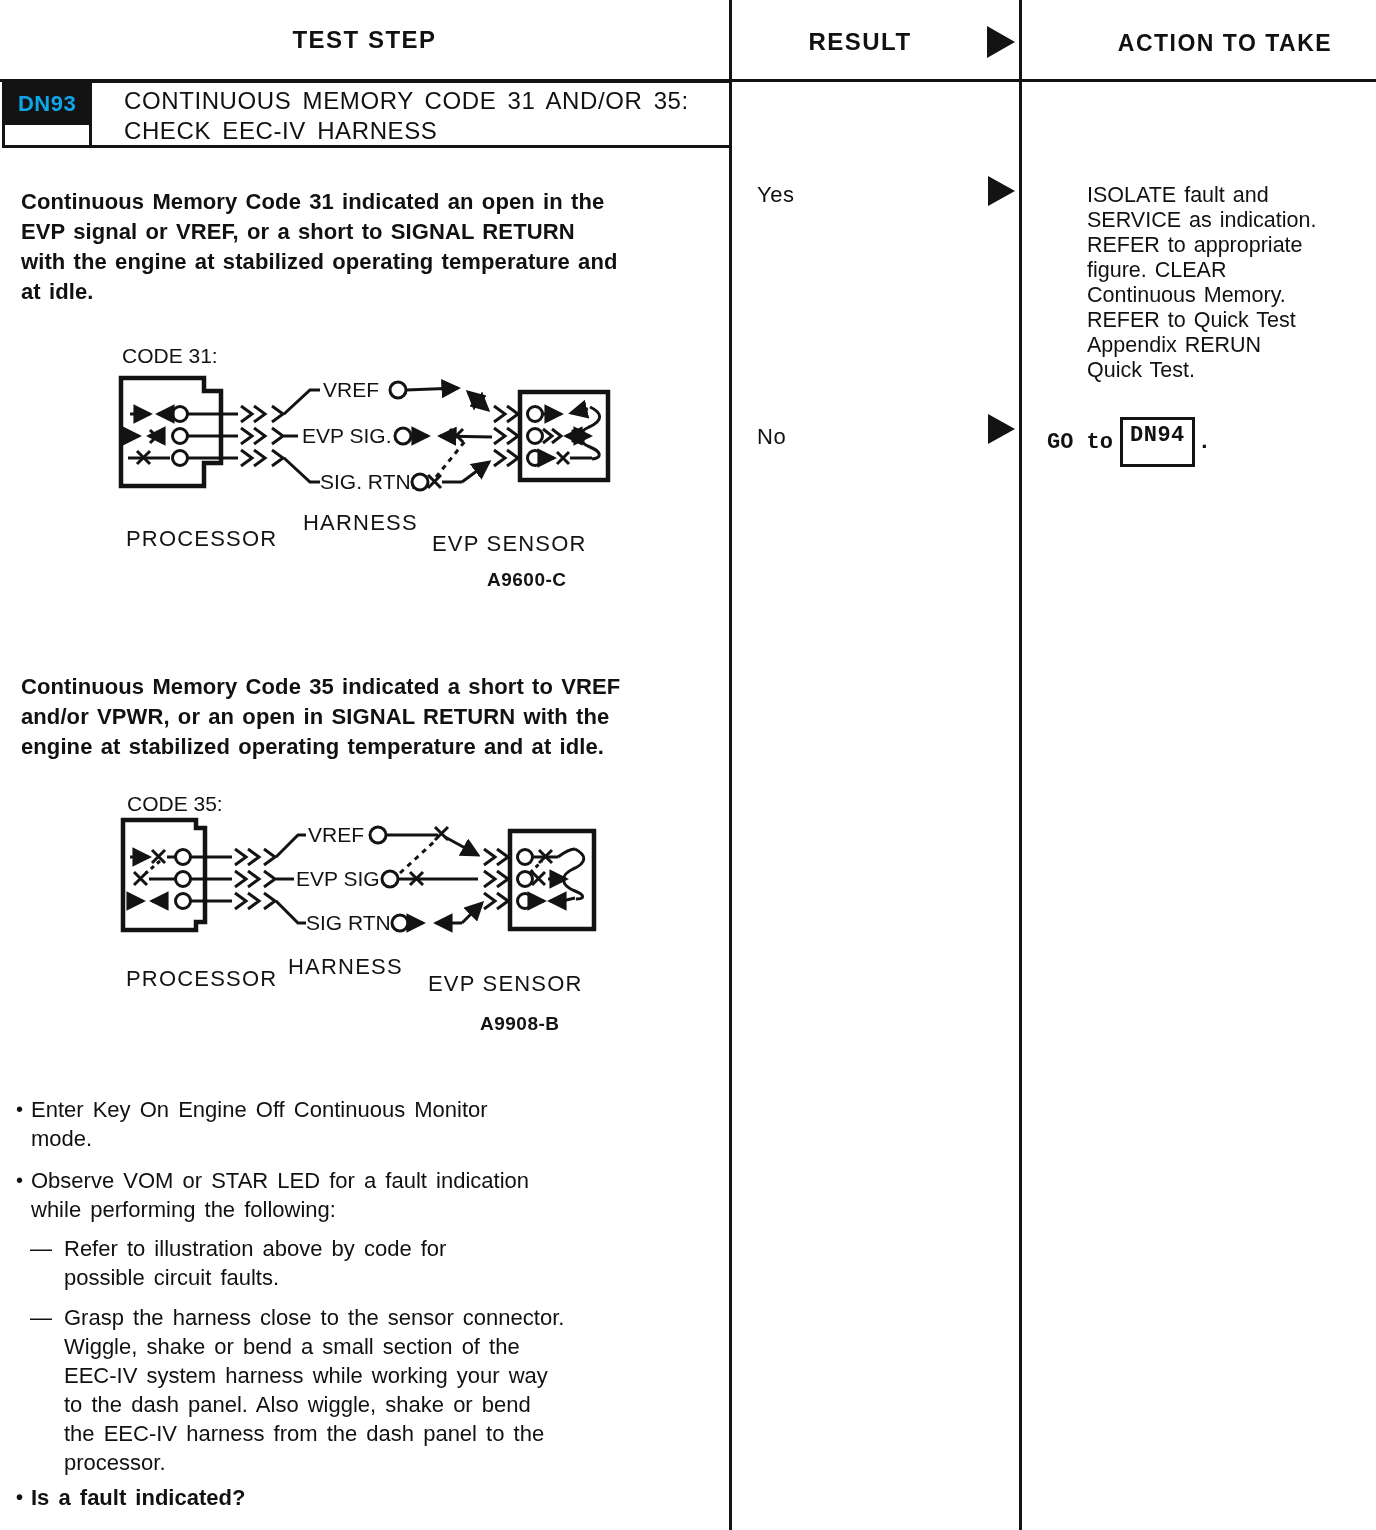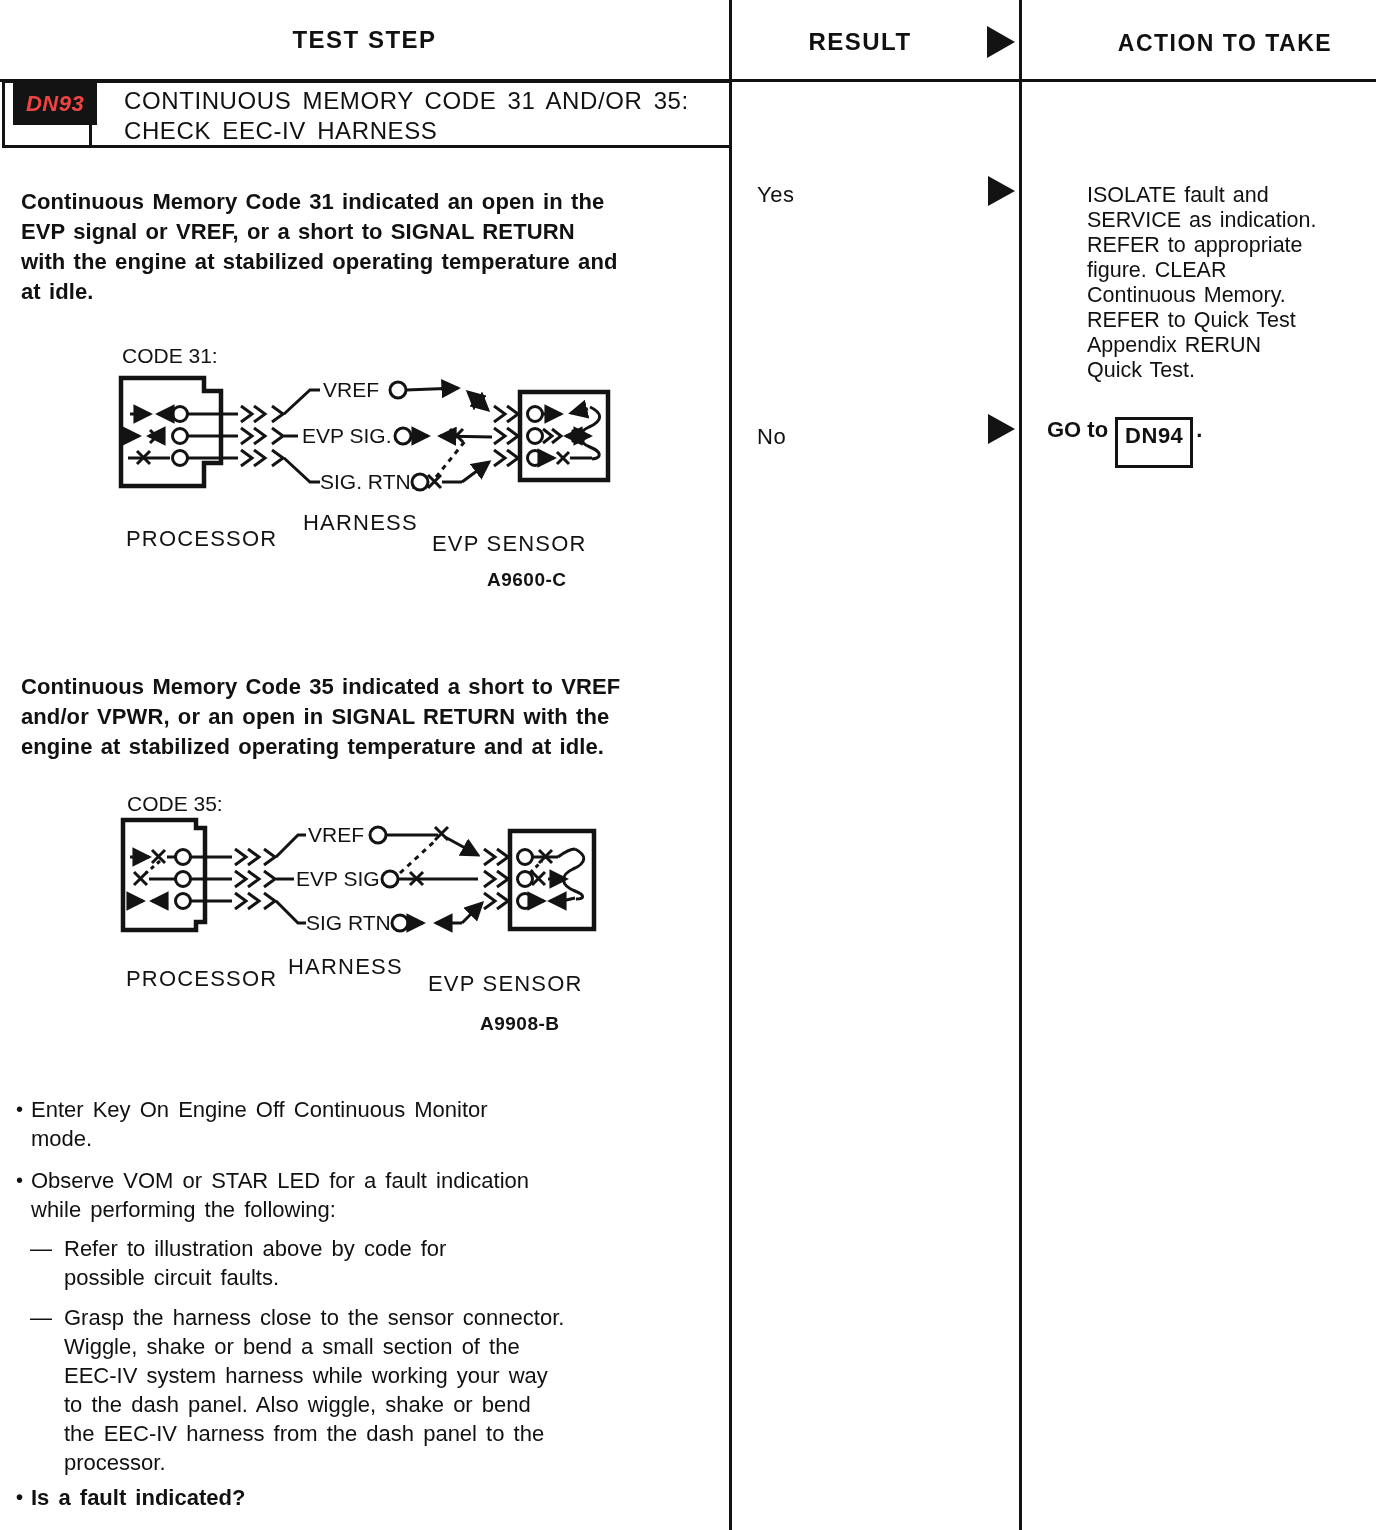--- a/index.html
+++ b/index.html
@@ -7,37 +7,37 @@
         font-family:"Liberation Sans",sans-serif;color:#111;overflow:hidden;border-radius:17px;}
   .rule{position:absolute;background:#131313;}
   
   .col-head{position:absolute;font-weight:bold;font-size:24px;letter-spacing:1.5px;text-align:center;}
   .tri{position:absolute;width:0;height:0;border-top:16px solid transparent;
        border-bottom:16px solid transparent;border-left:28px solid #131313;}
   
   .title-row{position:absolute;left:2px;top:80px;width:730px;height:68px;
              border:3px solid #131313;box-sizing:border-box;display:flex;background:#fff;}
   .id-cell{width:84px;flex:none;border-right:3px solid #131313;position:relative;}
-  .id-tag{position:absolute;left:8px;top:0;width:100%;height:42px;background:#131313;color:#ef4444;
+  .id-tag{position:absolute;left:0;top:0;width:100%;height:42px;background:#131313;color:#0ea5e9;
           font-weight:bold;font-size:22px;display:flex;align-items:center;justify-content:center;
-          letter-spacing:0.5px;font-style:italic;}
+          letter-spacing:0.5px;}
   .title-text{padding:3px 0 0 32px;font-size:24px;line-height:30px;letter-spacing:0.6px;
               word-spacing:4px;max-width:640px;}
   
   .para{position:absolute;font-size:22px;line-height:30px;font-weight:bold;
         letter-spacing:0.1px;word-spacing:2px;}
   .bullet{position:absolute;display:flex;font-size:22px;line-height:29px;word-spacing:3px;}
   .bullet .mk{flex:none;}
   .b-l1 .mk{width:15px;font-size:20px;}
   .b-l2 .mk{width:34px;}
   .bold{font-weight:bold;}
   
   .res-label{position:absolute;font-size:22px;letter-spacing:0.5px;}
   .action-block{position:absolute;font-size:21.5px;line-height:25px;word-spacing:2px;margin-left:40px;}
-  .goto-row{position:absolute;display:flex;font-size:22px;font-weight:bold;}
+  .goto-row{position:absolute;display:flex;align-items:center;font-size:22px;font-weight:bold;font-family:Liberation Mono, monospace;}
   .ref-box{display:inline-block;border:3px solid #131313;padding:3px 7px 16px 7px;margin-left:7px;
            font-weight:bold;letter-spacing:0.5px;}
   .goto-suffix{margin-left:3px;}
   
   .diag{position:absolute;}
   .diag text{fill:#131313;stroke:none;}
   .dsmall{font-size:21px;}
   .dlabel{font-size:22px;letter-spacing:1.2px;}
   .dfig{font-size:19px;font-weight:bold;letter-spacing:0.5px;}
   .wires{stroke:#131313;stroke-width:3;fill:none;}

